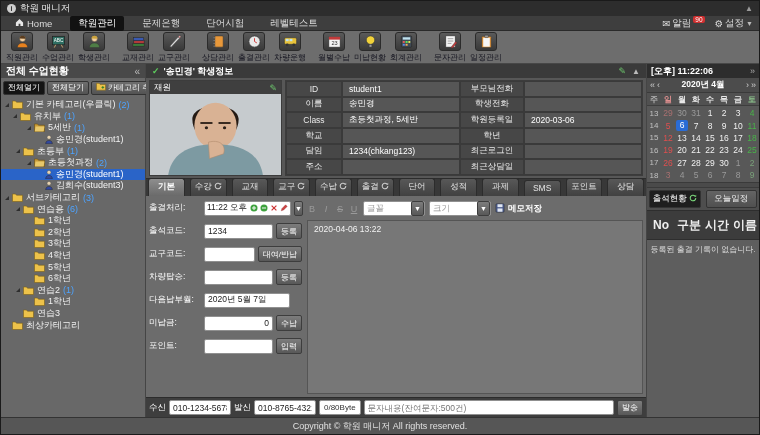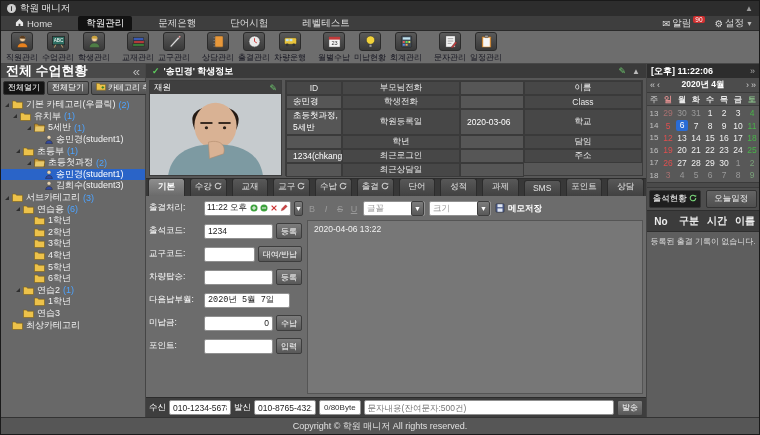--- a/index.html
+++ b/index.html
@@ -34,21 +34,21 @@
   .tb-btn { width:34px; display:flex; flex-direction:column; align-items:center; cursor:default; }
   .tb-ic { width:22px; height:19px; background:linear-gradient(#5a5a5a,#393939); border:1px solid #2b2b2b;
            border-radius:3px; display:flex; align-items:center; justify-content:center; }
   .tb-lb { font-size:8px; color:#14141f; margin-top:1px; white-space:nowrap; }
 
   
   .content { flex:1; display:flex; min-height:0; }
 
   
   .sidebar { width:145px; background:#686868; border-right:1px solid #454545; display:flex; flex-direction:column; }
-  .sb-head { height:14px; background:#494949; color:#fff; font-size:13px; font-weight:bold;
+  .sb-head { height:14px; background:#494949; color:#fff; font-size:10px; font-weight:bold;
              display:flex; align-items:center; padding:0 5px; }
   .sb-head .chev { margin-left:auto; color:#bbb; font-weight:normal; }
   .sb-btns { display:flex; gap:2px; padding:3px 2px 2px; }
   .sb-btn { font-size:8px; height:14px; line-height:12px; padding:0 4px; border:1px solid #333;
             border-radius:2px; color:#fff; background:linear-gradient(#6e6e6e,#535353); white-space:nowrap;
             display:flex; align-items:center; gap:2px;}
   .sb-btn.dark { background:#141414; }
   .sb-tree { flex:1; overflow:hidden; padding-top:2px; }
   .tree-item { height:11.6px; display:flex; align-items:center; gap:3px; font-size:9px; color:#f2f2f2;
                white-space:nowrap; }
@@ -139,21 +139,21 @@
   .day { color:#f0f0f0; } .day.sun { color:#e04f4f; } .day.sat { color:#48b348; }
   .day.muted { color:#9a9a9a; } .day.muted.sun { color:#a97070; } .day.muted.sat { color:#79a079; }
   .day.selected span { background:#2a6cd6; color:#fff; border-radius:2px; display:inline-block;
                        width:12px; height:11px; line-height:11px;}
   .rp-split { height:6px; background:#4a4a4a; border-top:1px solid #3a3a3a; border-bottom:1px solid #3a3a3a; }
   .rp-tabs { display:flex; gap:5px; padding:2px; background:#4e4e4e; }
   .rp-tab { flex:1; text-align:center; font-size:8.5px; color:#eee; padding:2px 0; border:1px solid #333;
             border-radius:2px; background:linear-gradient(#646464,#505050); display:flex;
             align-items:center; justify-content:center; gap:2px; white-space:nowrap;}
   .rp-tab.active { background:#1e1e1e; color:#fff; }
-  .rp-thead { display:flex; background:#3c3c3c; color:#eee; font-size:10px; font-weight:bold; height:22px;
+  .rp-thead { display:flex; background:#3c3c3c; color:#eee; font-size:12px; font-weight:bold; height:30px;
               align-items:center; border-top:1px solid #2e2e2e; border-bottom:1px solid #2e2e2e; text-align:center;}
   .rp-th { flex:1; }
   .rp-empty { color:#dcdcdc; font-size:8px; text-align:center; padding:4px 1px; }
   .rp-rest { flex:1; }
 
   
   .statusbar { height:17px; background:#565656; border-top:1px solid #333; display:flex;
                align-items:center; justify-content:center; color:#e0e0e0; font-size:9px; flex:0 0 auto;}
 </style>
 </head>
@@ -161,21 +161,21 @@
 
 <div class="window">
 
   <div class="titlebar">
     <span class="info-dot">i</span>
     <span>학원 매니저</span>
     <span class="pin">▲</span>
   </div>
 
   <div class="menubar">
-    <span style="display:flex;gap:18px;">
+    <span style="display:flex;gap:10px;">
         <span class="menu-item">
           <span><svg width="9" height="9" viewBox="0 0 10 10">
               <path d="M1 5L5 1.2 9 5v4H6V6.5H4V9H1z" fill="#e8e8e8"></path>
             </svg></span>
           <span>Home</span>
         </span>
         <span class="menu-item active">
           <span>학원관리</span>
         </span>
         <span class="menu-item">
@@ -588,20 +588,21 @@
                 <ellipse cx="65" cy="33" rx="21" ry="24" fill="#d9b294"></ellipse>
                 <path d="M50 30h12M68 30h12" stroke="#3a2c22" stroke-width="2"></path>
                 <circle cx="56" cy="35" r="1.6" fill="#2a2019"></circle>
                 <circle cx="74" cy="35" r="1.6" fill="#2a2019"></circle>
                 <path d="M18 84c4-26 26-32 47-32s43 6 47 32z" fill="#7d9aa2"></path>
                 <path d="M58 50c10-3 18 2 15 12l-14 5z" fill="#d9b294" stroke="#b08c6c" stroke-width="0.6"></path>
               </svg></div>
         </div>
         <div class="fields">
             <div class="f-lb">ID</div>
+            <div class="f-val">student1</div>
             <div class="f-lb">부모님전화</div>
             <div class="f-val"></div>
             <div class="f-lb">이름</div>
             <div class="f-val">송민경</div>
             <div class="f-lb">학생전화</div>
             <div class="f-val"></div>
             <div class="f-lb">Class</div>
             <div class="f-val">초등첫과정, 5세반</div>
             <div class="f-lb">학원등록일</div>
             <div class="f-val">2020-03-06</div>
@@ -716,21 +717,21 @@
               <input class="inp flex" style="">
               <button class="form-btn">대여/반납</button>
             </div>
             <div class="form-row">
               <span class="form-label">차량탑승:</span>
               <input class="inp flex" style="">
               <button class="form-btn">등록</button>
             </div>
             <div class="form-row">
               <span class="form-label">다음납부월:</span>
-              <input class="inp flex" value="2020년 5월 7일" style="margin-right: 12px; font-family: Liberation Mono, monospace;">
+              <input class="inp flex" value="2020년 5월 7일" style="margin-right: 12px;">
             </div>
             <div class="form-row">
               <span class="form-label">미납금:</span>
               <input class="inp flex right" value="0" style="">
               <button class="form-btn">수납</button>
             </div>
             <div class="form-row">
               <span class="form-label">포인트:</span>
               <input class="inp flex" style="">
               <button class="form-btn">입력</button>

